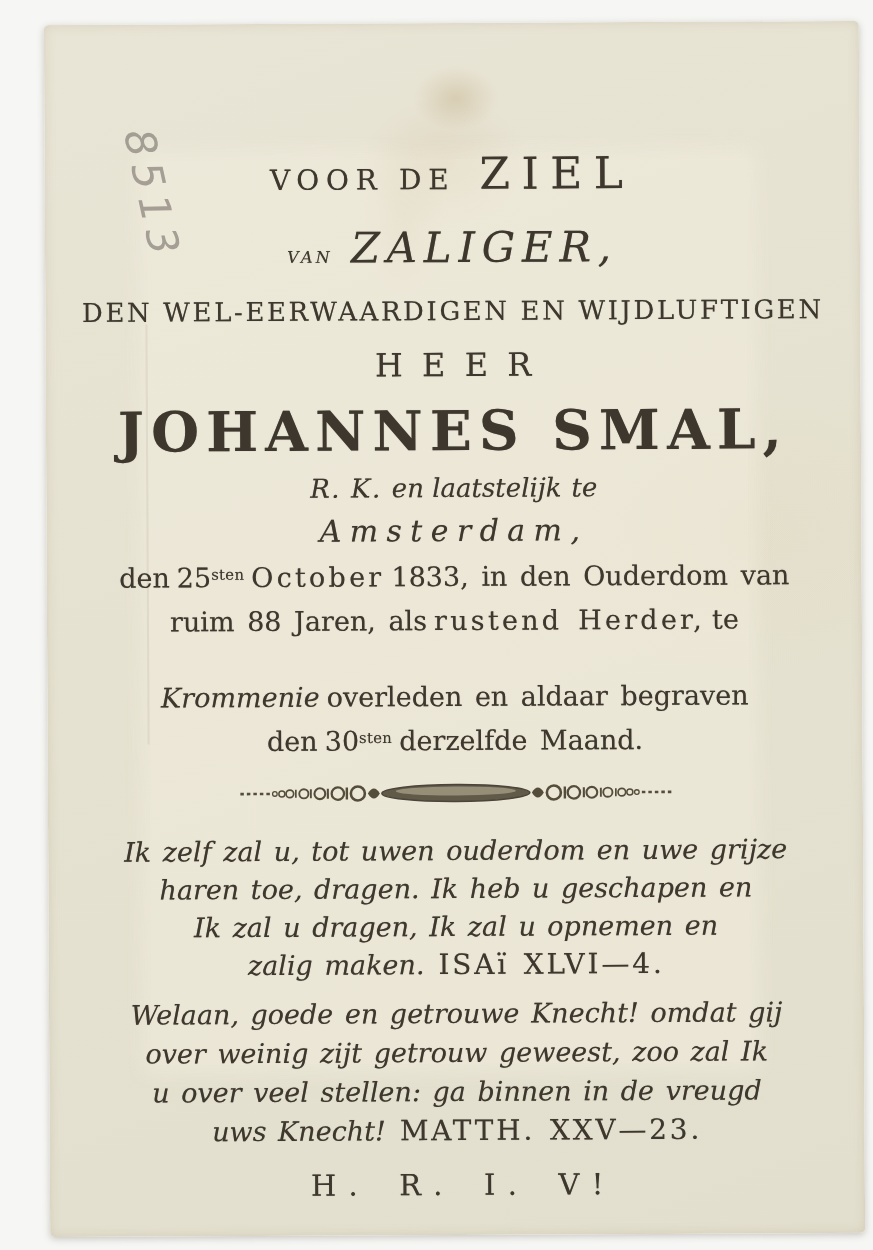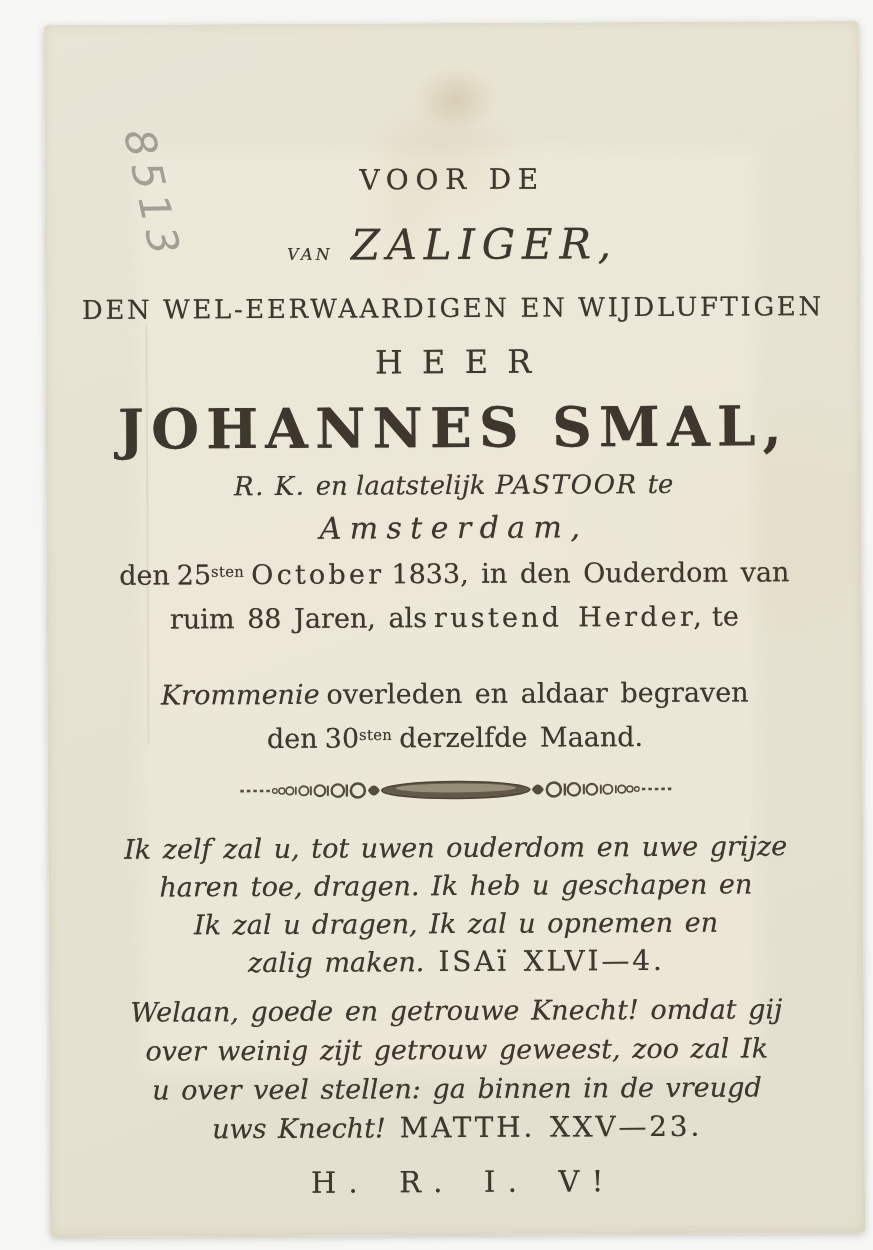--- a/index.html
+++ b/index.html
@@ -83,37 +83,37 @@
 <div class="card">
   <div class="ghost"></div>
   <div class="crease"></div>
 
   <div class="pencil">8513</div>
 
   <div class="content">
 
     <div class="line line-title">
       <span class="t-sm">VOOR DE</span>
+      <span class="t-lg">ZIEL</span>
     </div>
 
     <div class="line line-sub">
       <span class="s-sm">VAN</span>
       <span class="s-lg">ZALIGER,</span>
     </div>
 
     <div class="line line-hon">DEN WEL-EERWAARDIGEN EN WIJDLUFTIGEN</div>
 
     <div class="line line-heer">HEER</div>
 
     <div class="line line-name">JOHANNES SMAL,</div>
 
     <div class="line line-role">
       <span class="caps">R. K.</span>
       <span>en laatstelijk</span>
-      <span class="caps">PASTOOR</span>
       <span>te</span>
     </div>
 
     <div class="line line-city">Amsterdam,</div>
 
     <div class="line line-body">
       <span>den</span>
       <span class="grp"><span>25</span><sup>sten</sup></span>
       <span class="spaced">October</span>
       <span>1833, in den Ouderdom van</span>

